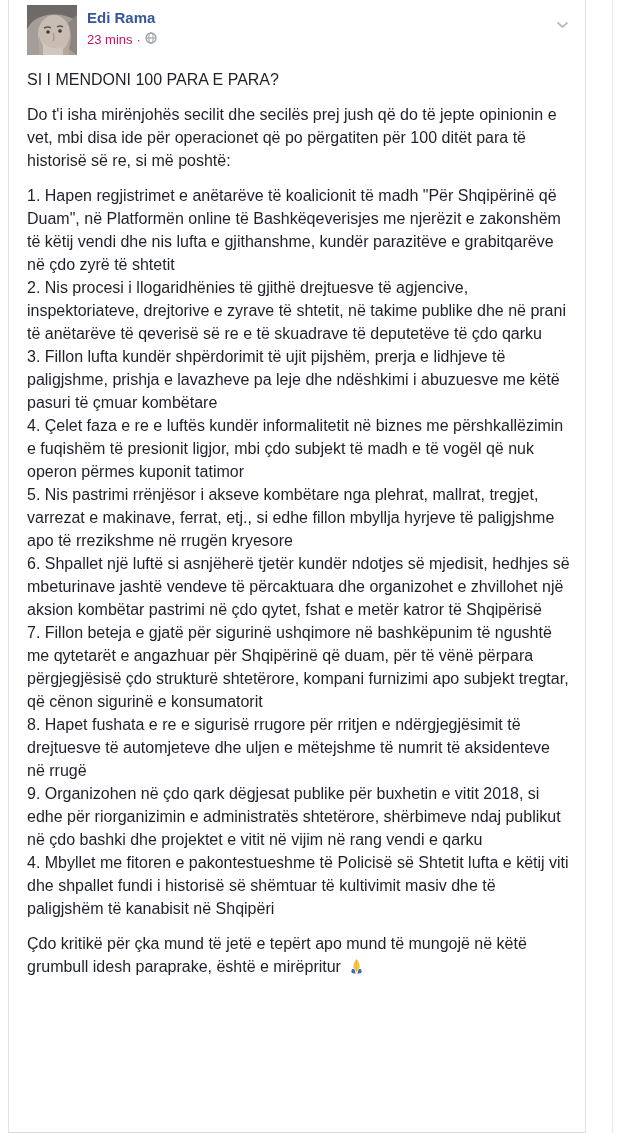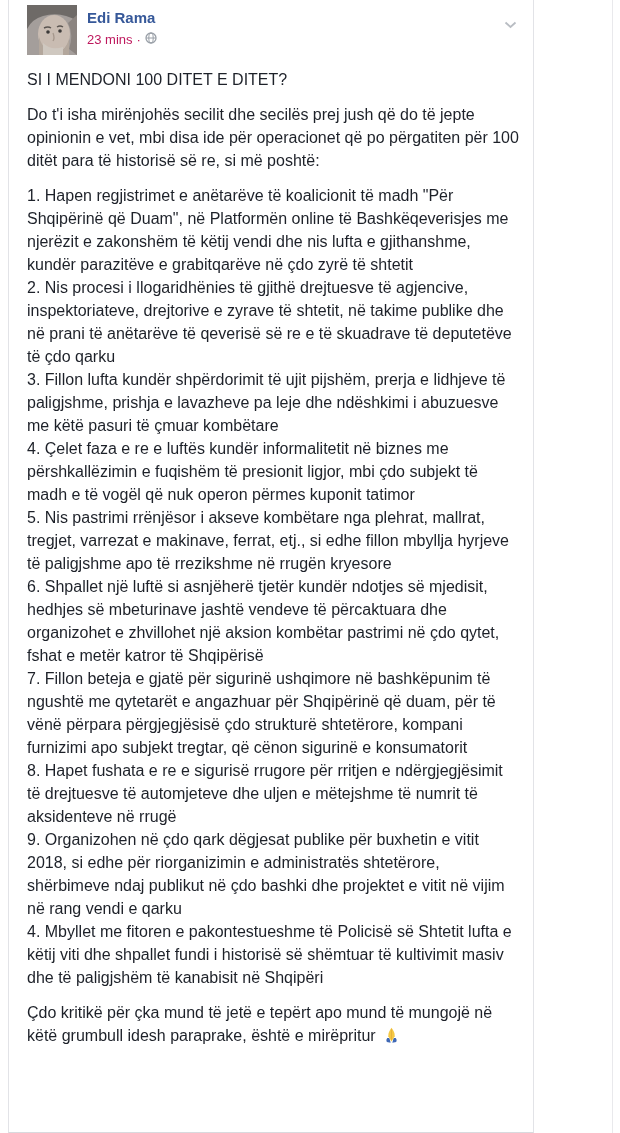--- a/index.html
+++ b/index.html
@@ -11,21 +11,21 @@
   body {
     position: relative;
     width: 620px;
     height: 1133px;
     overflow: hidden;
   }
   .card {
     position: absolute;
     left: 8px;
     top: 0;
-    width: 526px;
+    width: 578px;
     height: 1133px;
     box-sizing: border-box;
     background: #ffffff;
     border-left: 1px solid #e2e3e7;
     border-right: 1px solid #e2e3e7;
     border-bottom: 1px solid #d8dade;
     padding: 5px 14px 0 18px;
   }
   .edge-line {
     position: absolute;
@@ -129,21 +129,21 @@
       </div>
     </div>
     <div class="chevron">
       <svg width="13" height="8" viewBox="0 0 13 8" xmlns="http://www.w3.org/2000/svg">
         <path d="M1.5 1.5 L6.5 6 L11.5 1.5" fill="none" stroke="#b9bdc3" stroke-width="1.8"></path>
       </svg>
     </div>
   </div>
 
   <div class="content">
-    <p>SI I MENDONI 100 DITET E DITET?</p>
+    <p>SI I MENDONI 100 PARA E PARA?</p>
     <p>Do t'i isha mirënjohës secilit dhe secilës prej jush që do të jepte opinionin e vet, mbi disa ide për operacionet që po përgatiten për 100 ditët para të historisë së re, si më poshtë:</p>
 
     <div class="items">
       <div>1. Hapen regjistrimet e anëtarëve të koalicionit të madh "Për Shqipërinë që Duam", në Platformën online të Bashkëqeverisjes me njerëzit e zakonshëm të këtij vendi dhe nis lufta e gjithanshme, kundër parazitëve e grabitqarëve në çdo zyrë të shtetit</div>
       <div>2. Nis procesi i llogaridhënies të gjithë drejtuesve të agjencive, inspektoriateve, drejtorive e zyrave të shtetit, në takime publike dhe në prani të anëtarëve të qeverisë së re e të skuadrave të deputetëve të çdo qarku</div>
       <div>3. Fillon lufta kundër shpërdorimit të ujit pijshëm, prerja e lidhjeve të paligjshme, prishja e lavazheve pa leje dhe ndëshkimi i abuzuesve me këtë pasuri të çmuar kombëtare</div>
       <div>4. Çelet faza e re e luftës kundër informalitetit në biznes me përshkallëzimin e fuqishëm të presionit ligjor, mbi çdo subjekt të madh e të vogël që nuk operon përmes kuponit tatimor</div>
       <div>5. Nis pastrimi rrënjësor i akseve kombëtare nga plehrat, mallrat, tregjet, varrezat e makinave, ferrat, etj., si edhe fillon mbyllja hyrjeve të paligjshme apo të rrezikshme në rrugën kryesore</div>
       <div>6. Shpallet një luftë si asnjëherë tjetër kundër ndotjes së mjedisit, hedhjes së mbeturinave jashtë vendeve të përcaktuara dhe organizohet e zhvillohet një aksion kombëtar pastrimi në çdo qytet, fshat e metër katror të Shqipërisë</div>
       <div>7. Fillon beteja e gjatë për sigurinë ushqimore në bashkëpunim të ngushtë me qytetarët e angazhuar për Shqipërinë që duam, për të vënë përpara përgjegjësisë çdo strukturë shtetërore, kompani furnizimi apo subjekt tregtar, që cënon sigurinë e konsumatorit</div>

